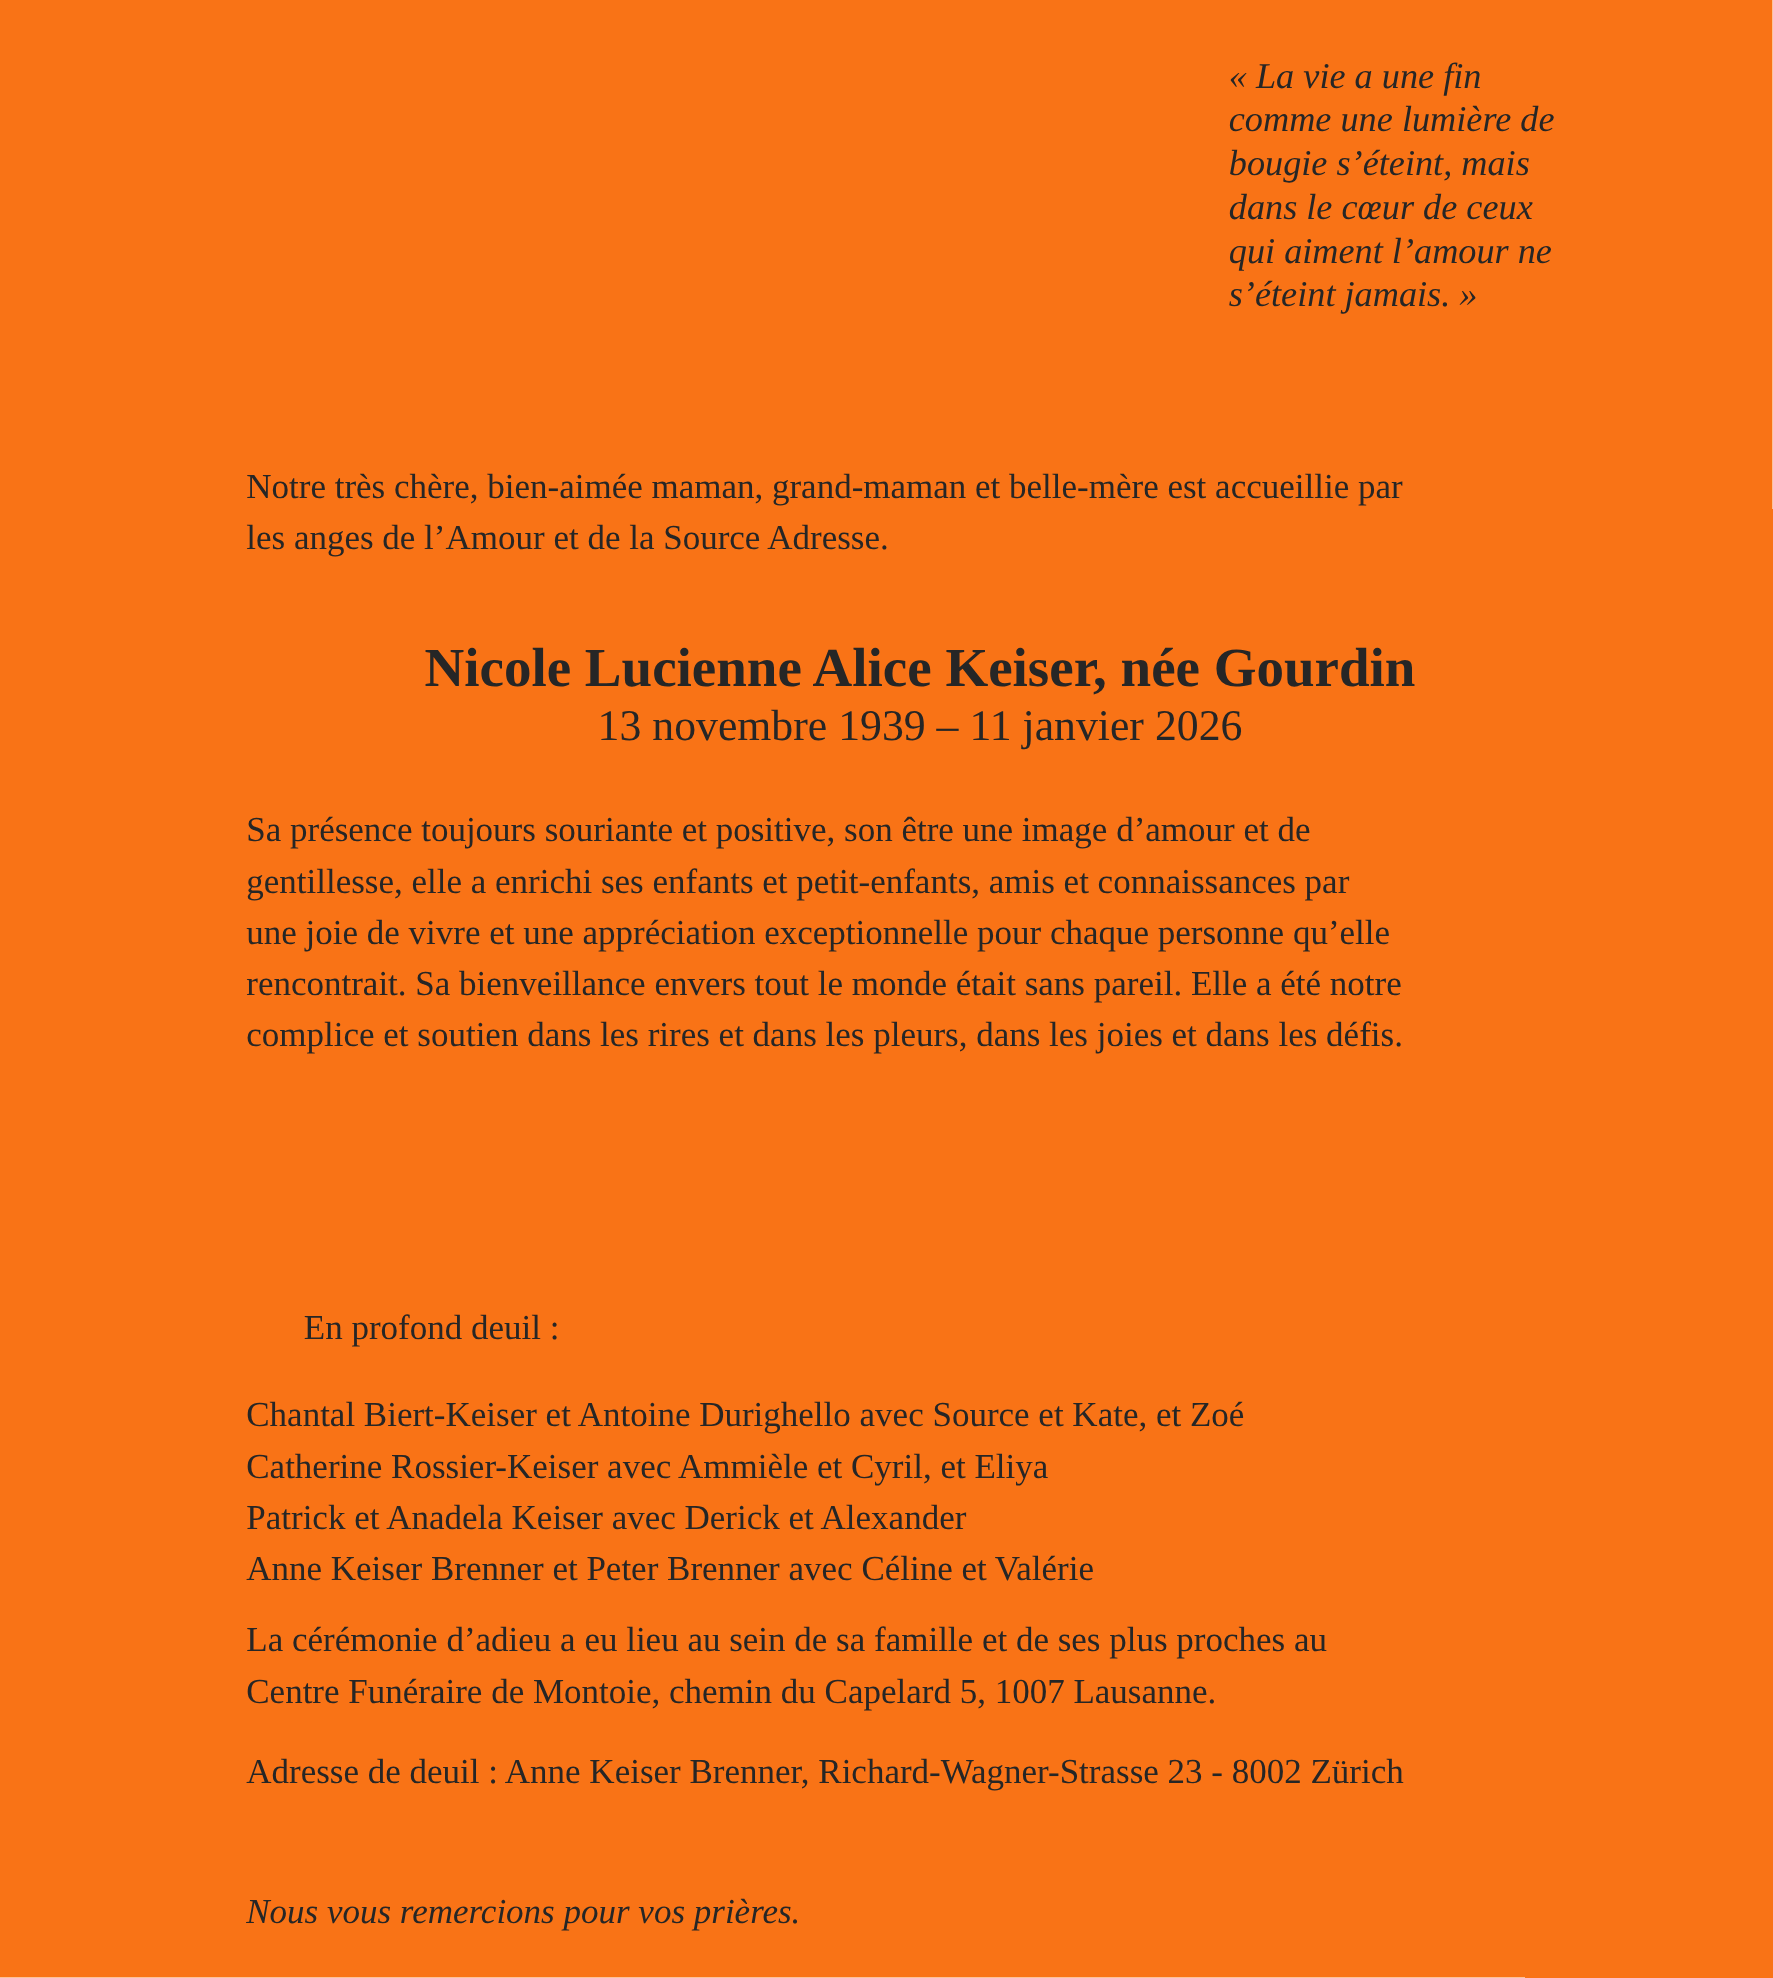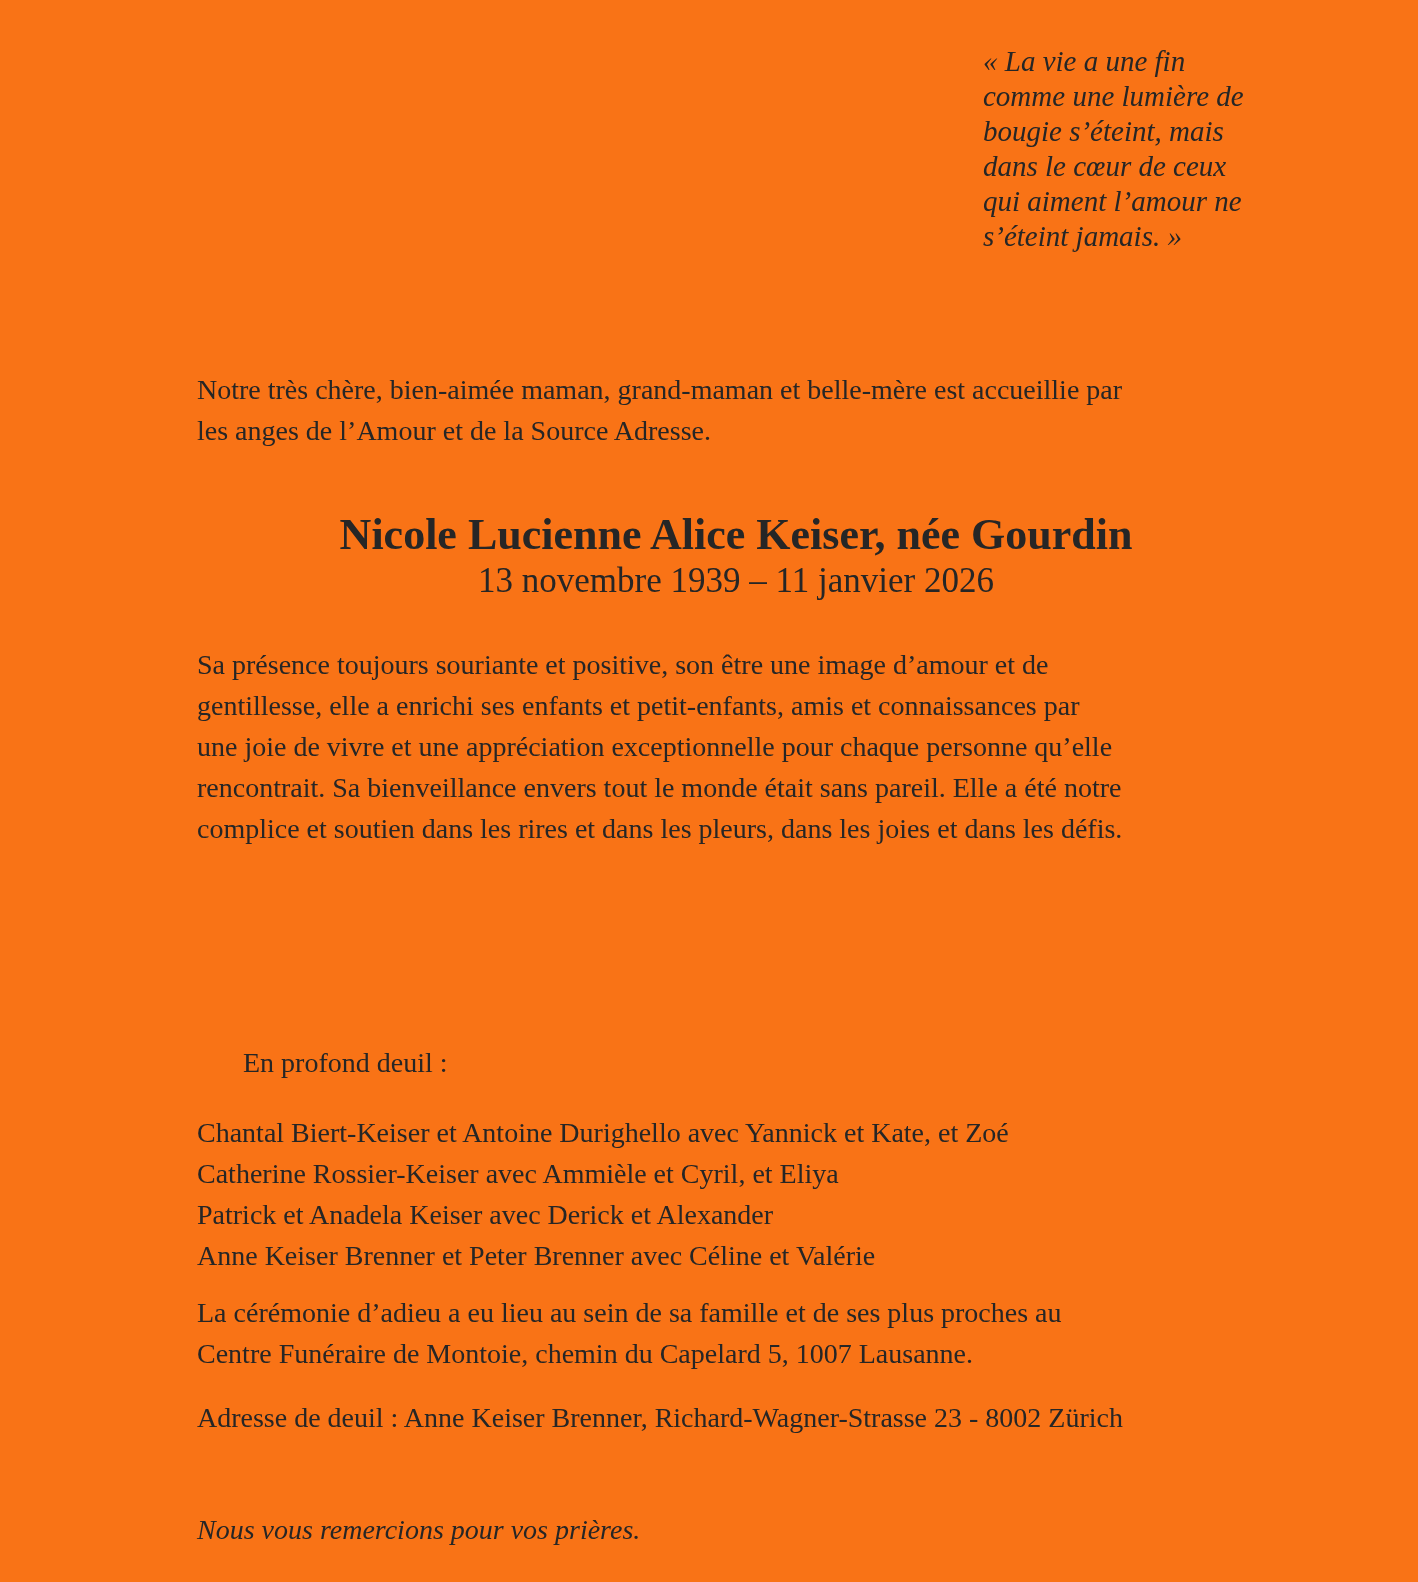--- a/index.html
+++ b/index.html
@@ -81,21 +81,21 @@
     <div class="txt-line">gentillesse, elle a enrichi ses enfants et petit-enfants, amis et connaissances par</div>
     <div class="txt-line">une joie de vivre et une appréciation exceptionnelle pour chaque personne qu’elle</div>
     <div class="txt-line">rencontrait. Sa bienveillance envers tout le monde était sans pareil. Elle a été notre</div>
     <div class="txt-line">complice et soutien dans les rires et dans les pleurs, dans les joies et dans les défis.</div>
   </div>
 
 
   <div class="block mourning-label txt-line">En profond deuil :</div>
 
   <div class="block mourners">
-    <div class="txt-line">Chantal Biert-Keiser et Antoine Durighello avec Yannick et Kate, et Zoé</div>
+    <div class="txt-line">Chantal Biert-Keiser et Antoine Durighello avec Source et Kate, et Zoé</div>
     <div class="txt-line">Catherine Rossier-Keiser avec Ammièle et Cyril, et Eliya</div>
     <div class="txt-line">Patrick et Anadela Keiser avec Derick et Alexander</div>
     <div class="txt-line">Anne Keiser Brenner et Peter Brenner avec Céline et Valérie</div>
   </div>
 
   <div class="block ceremony">
     <div class="txt-line">La cérémonie d’adieu a eu lieu au sein de sa famille et de ses plus proches au</div>
     <div class="txt-line">Centre Funéraire de Montoie, chemin du Capelard 5, 1007 Lausanne.</div>
   </div>
 

